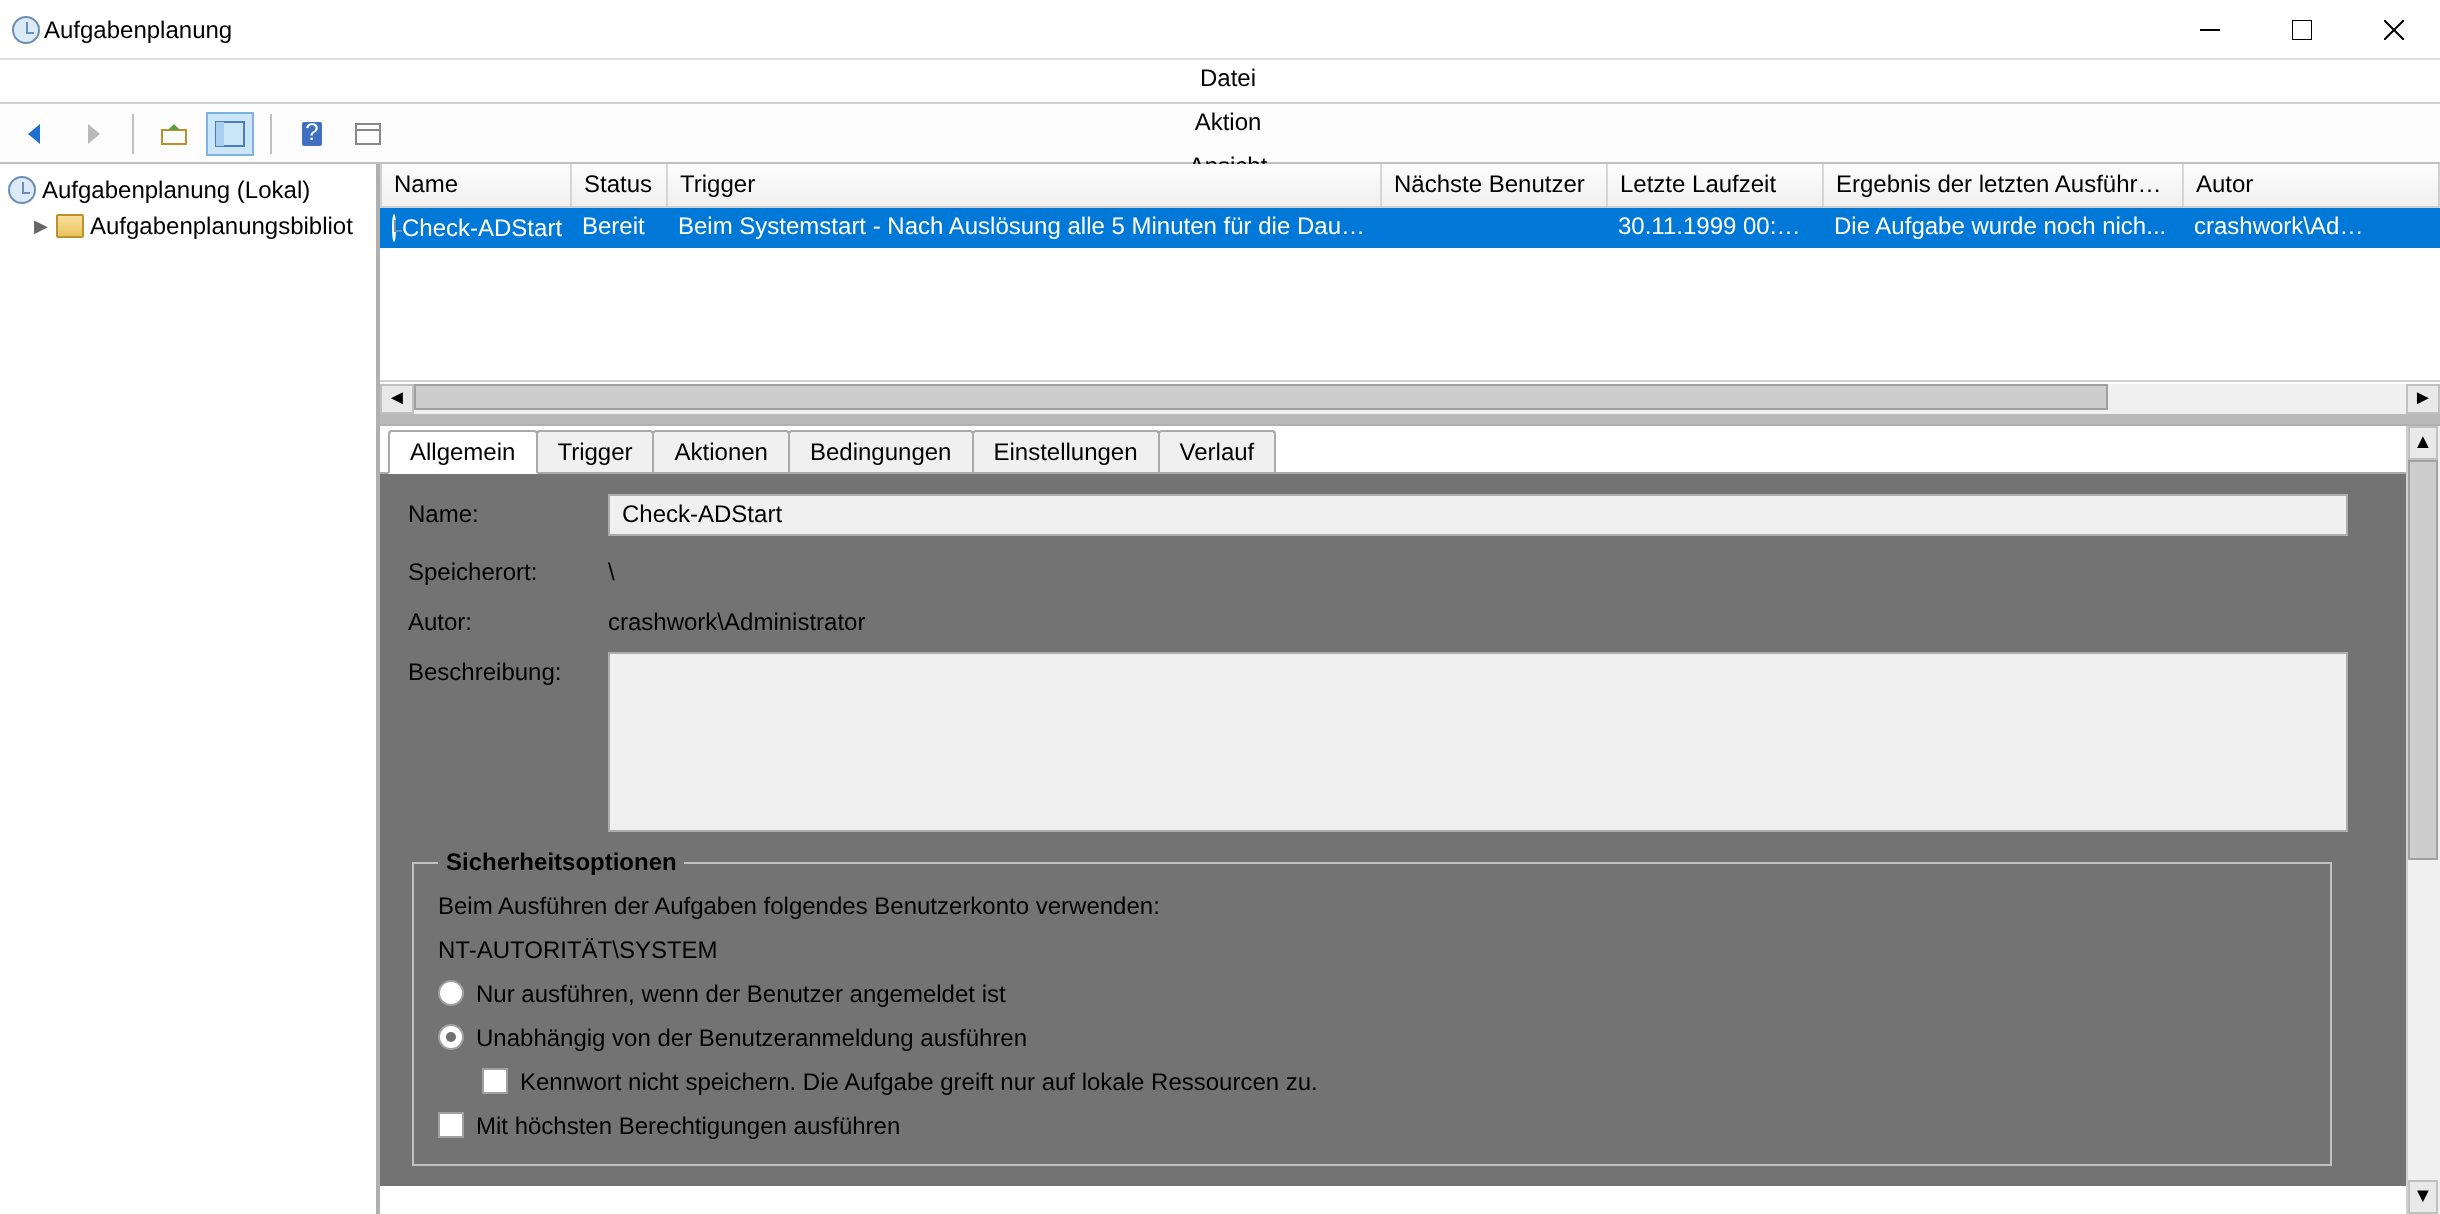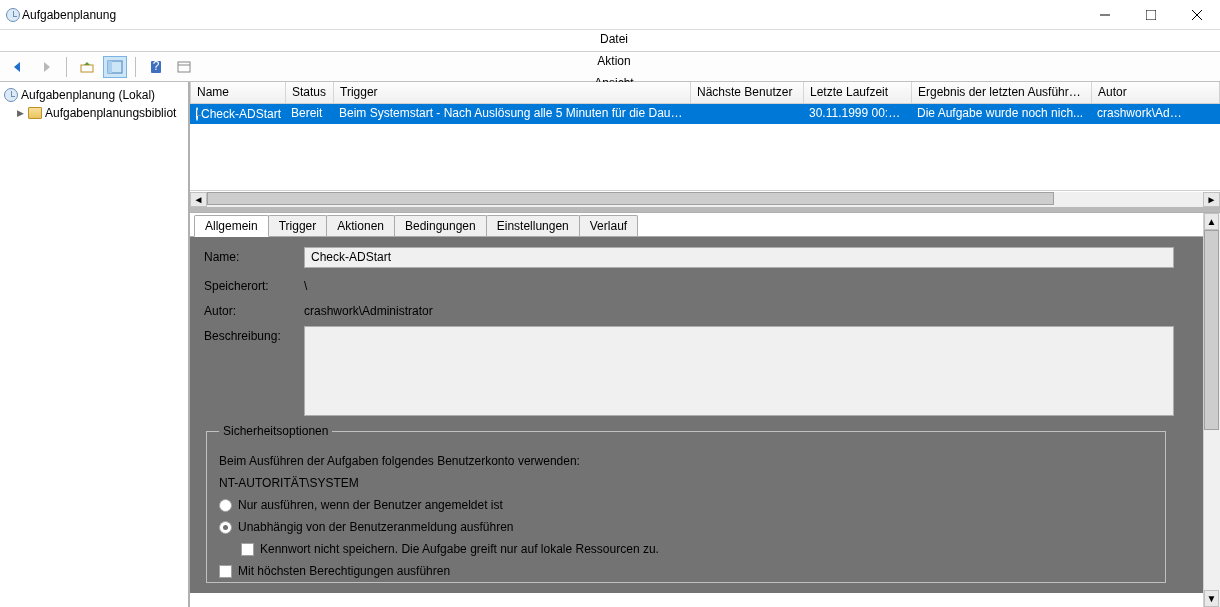--- a/index.html
+++ b/index.html
@@ -41,22 +41,22 @@
   .tab { padding: 3px 10px 3px 10px; border: 1px solid #aaa; border-bottom: none; margin-right: -1px; background: #f0f0f0; border-radius: 2px 2px 0 0; position: relative; }
   .tab.active { background: #fff; border-bottom: 1px solid #fff; margin-bottom: -1px; }
   .tabcontent { padding: 10px 14px; background: #737373; }
   .formrow { display: flex; margin-bottom: 8px; }
   .flabel { width: 100px; padding-top: 3px; }
   .fval { flex: 1; }
   .ro-input { width: 870px; height: 21px; background: #f0f0f0; border: 1px solid #adadad; padding: 2px 6px; color: #000; }
   .ro-text { padding-top: 3px; }
   .desc-box { width: 870px; height: 90px; background: #f0f0f0; border: 1px solid #adadad; }
   fieldset { border: 1px solid #c0c0c0; margin-top: 8px; padding: 8px 12px 4px 12px; width: 960px; }
-  legend { padding: 0 4px; }
-  .optrow { display: flex; align-items: flex-end; height: 22px; gap: 6px; }
+  legend { padding: 0 4px; font-weight: bold; }
+  .optrow { display: flex; align-items: flex-start; height: 22px; gap: 6px; }
   .optrow.indent { margin-left: 22px; }
   .radio, .check { width: 13px; height: 13px; border: 1px solid #a0a0a0; border-radius: 50%; background: #fff; display:inline-flex; align-items:center; justify-content:center; }
   .radio.sel::after { content:""; width:5px; height:5px; border-radius:50%; background:#707070; }
   .check { border-radius: 0; }
   .vscroll { width: 17px; background: #f0f0f0; border-left: 1px solid #d0d0d0; position: relative; }
   .vscroll .varrow { width: 15px; height: 17px; background: #e9e9e9; border: 1px solid #c0c0c0; text-align: center; line-height: 15px; font-size: 10px; position: absolute; left:0; }
   .vscroll .vtop { top: 0; }
   .vscroll .vbot { bottom: 0; }
   .vscroll .vthumb { position:absolute; top:17px; left:0; width:15px; height:200px; background:#cdcdcd; border:1px solid #a0a0a0; }
   .clock-icon-small { width:14px; height:14px; border:1px solid #6b8fb5; border-radius:50%; background:#dceaf7; position:relative; }

